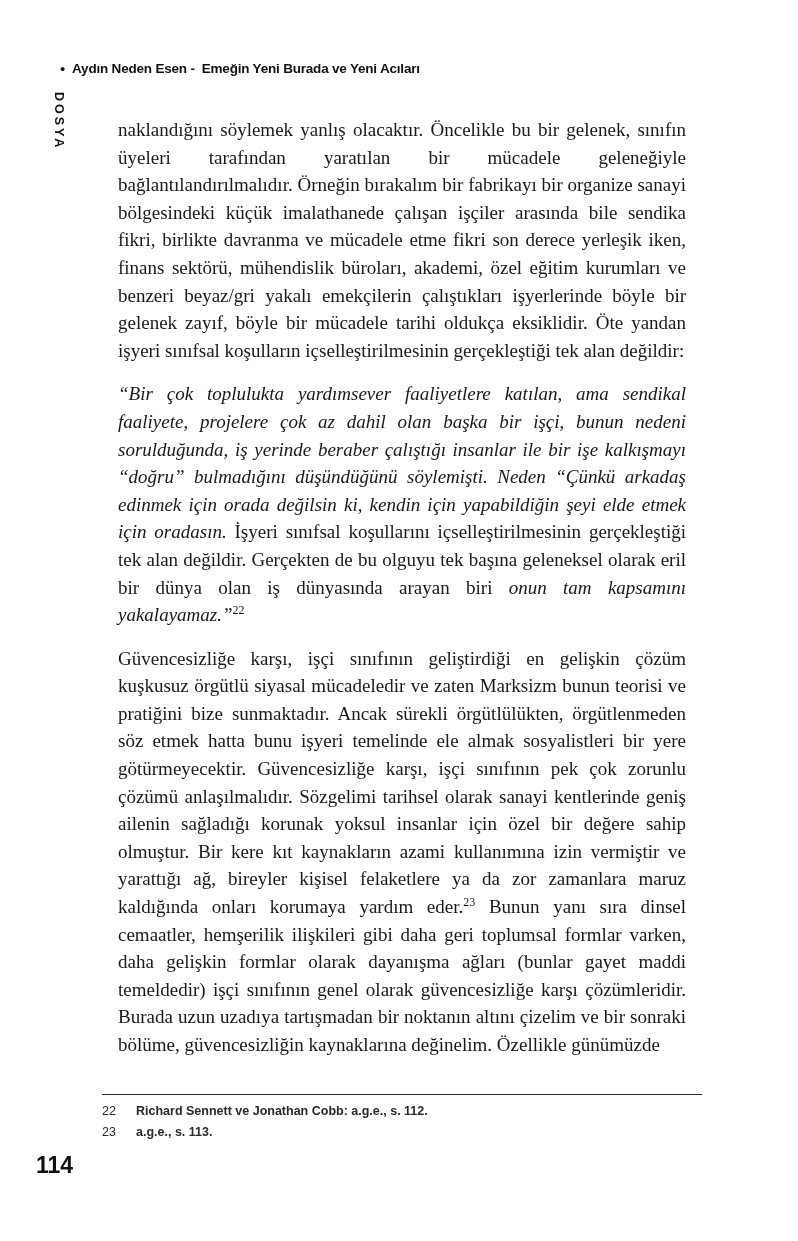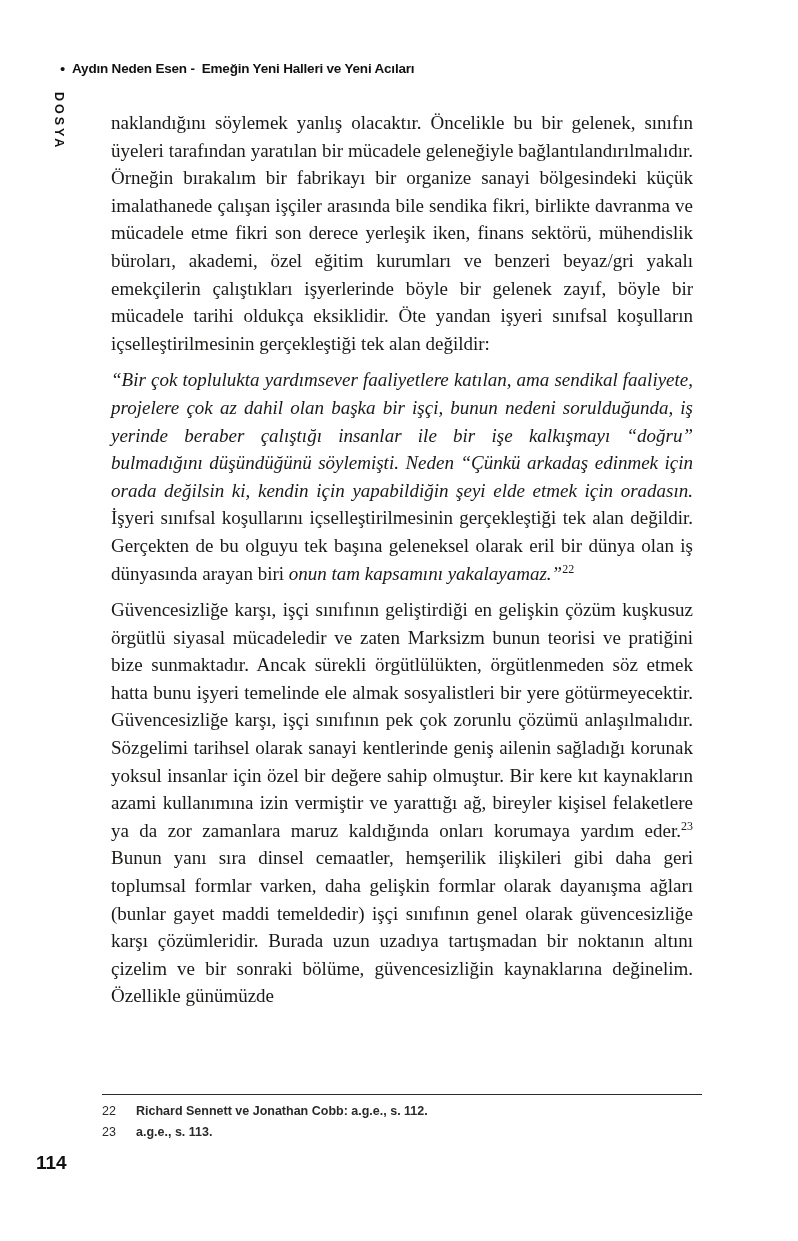--- a/index.html
+++ b/index.html
@@ -63,21 +63,21 @@
     position: absolute;
     top: 100px;
     left: 102px;
     width: 600px;
     font-size: 19px;
     line-height: 27.6px;
     text-align: justify;
     color: #1a1917;
   }
   .body-col p {
-    margin: 9px;
+    margin: 16px;
   }
   .para1 {
     margin-bottom: 7px !important;
   }
   .quote {
     font-style: italic;
     margin-bottom: 7px !important;
   }
   .quote .upright {
     font-style: normal;
@@ -114,33 +114,33 @@
     font-weight: bold;
   }
 
   
   .page-number {
     position: absolute;
     left: 36px;
     top: 1152px;
     font-family: "Liberation Sans", sans-serif;
     font-weight: 800;
-    font-size: 19px;
+    font-size: 23px;
     color: #111;
   }
 </style>
 </head>
 <body>
 
 <div class="page">
 
   <div class="header">
     <span class="bullet">•</span>
     <span class="author">Aydın Neden Esen -</span>
-    <span class="title">Emeğin Yeni Halleri ve Yeni Acıları</span>
+    <span class="title">Emeğin Yeni Burada ve Yeni Acıları</span>
   </div>
 
   <div class="margin-label">DOSYA</div>
 
   <div class="body-col">
     <p class="para1">naklandığını söylemek yanlış olacaktır. Öncelikle bu bir gelenek, sınıfın üyeleri tarafından yaratılan bir mücadele geleneğiyle bağlantılandırılmalıdır. Örneğin bırakalım bir fabrikayı bir organize sanayi bölgesindeki küçük imalathanede çalışan işçiler arasında bile sendika fikri, birlikte davranma ve mücadele etme fikri son derece yerleşik iken, finans sektörü, mühendislik büroları, akademi, özel eğitim kurumları ve benzeri beyaz/gri yakalı emekçilerin çalıştıkları işyerlerinde böyle bir gelenek zayıf, böyle bir mücadele tarihi oldukça eksiklidir.  Öte yandan işyeri sınıfsal koşulların içselleştirilmesinin gerçekleştiği tek alan değildir:</p>
 
     <p class="quote"><span>“Bir çok toplulukta yardımsever faaliyetlere katılan, ama sendikal faaliyete, projelere çok az dahil olan başka bir işçi, bunun nedeni sorulduğunda, iş yerinde beraber çalıştığı insanlar ile bir işe kalkışmayı “doğru” bulmadığını düşündüğünü söylemişti. Neden “Çünkü arkadaş edinmek için orada değilsin ki, kendin için yapabildiğin şeyi elde etmek için oradasın. </span><span class="upright">İşyeri sınıfsal koşullarını içselleştirilmesinin gerçekleştiği tek alan değildir. Gerçekten de bu olguyu tek başına geleneksel olarak eril bir dünya olan iş dünyasında arayan biri </span><span>onun tam kapsamını yakalayamaz.”</span><sup>22</sup></p>
 
     <p class="para2"><span>Güvencesizliğe karşı, işçi sınıfının geliştirdiği en gelişkin çözüm kuşkusuz örgütlü siyasal mücadeledir ve zaten Marksizm bunun teorisi ve pratiğini bize sunmaktadır. Ancak sürekli örgütlülükten, örgütlenmeden söz etmek hatta bunu işyeri temelinde ele almak sosyalistleri bir yere götürmeyecektir. Güvencesizliğe karşı, işçi sınıfının pek çok zorunlu çözümü anlaşılmalıdır. Sözgelimi tarihsel olarak sanayi kentlerinde geniş ailenin sağladığı korunak yoksul insanlar için özel bir değere sahip olmuştur. Bir kere kıt kaynakların azami kullanımına izin vermiştir ve yarattığı ağ, bireyler kişisel felaketlere ya da zor zamanlara maruz kaldığında onları korumaya yardım eder.</span><sup>23</sup><span> Bunun yanı sıra dinsel cemaatler, hemşerilik ilişkileri gibi daha geri toplumsal formlar varken, daha gelişkin formlar olarak dayanışma ağları (bunlar gayet maddi temeldedir) işçi sınıfının genel olarak güvencesizliğe karşı çözümleridir.  Burada uzun uzadıya tartışmadan bir noktanın altını çizelim ve bir sonraki bölüme, güvencesizliğin kaynaklarına değinelim. Özellikle günümüzde</span></p>

